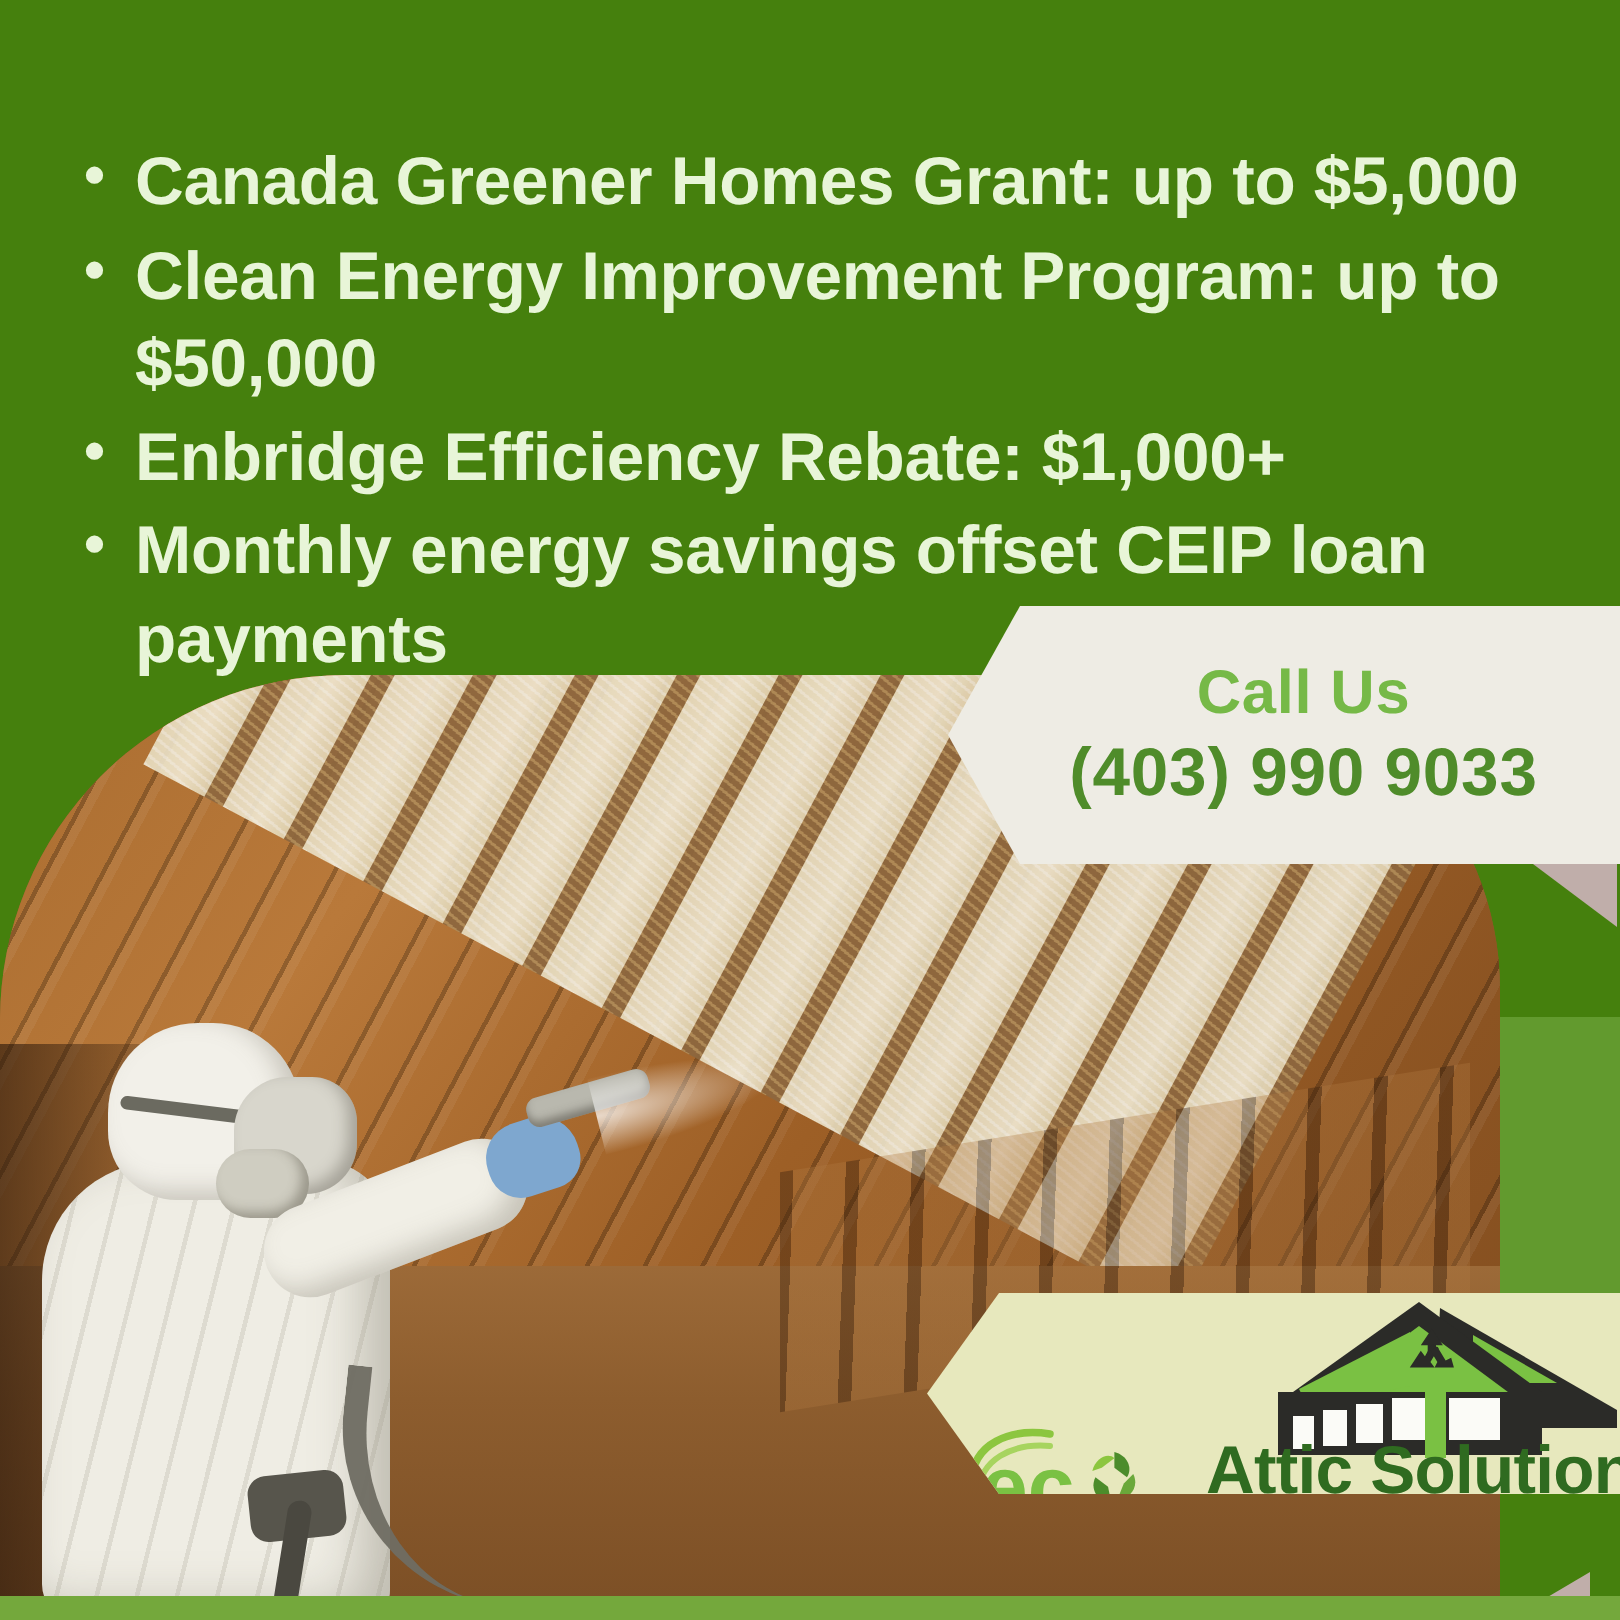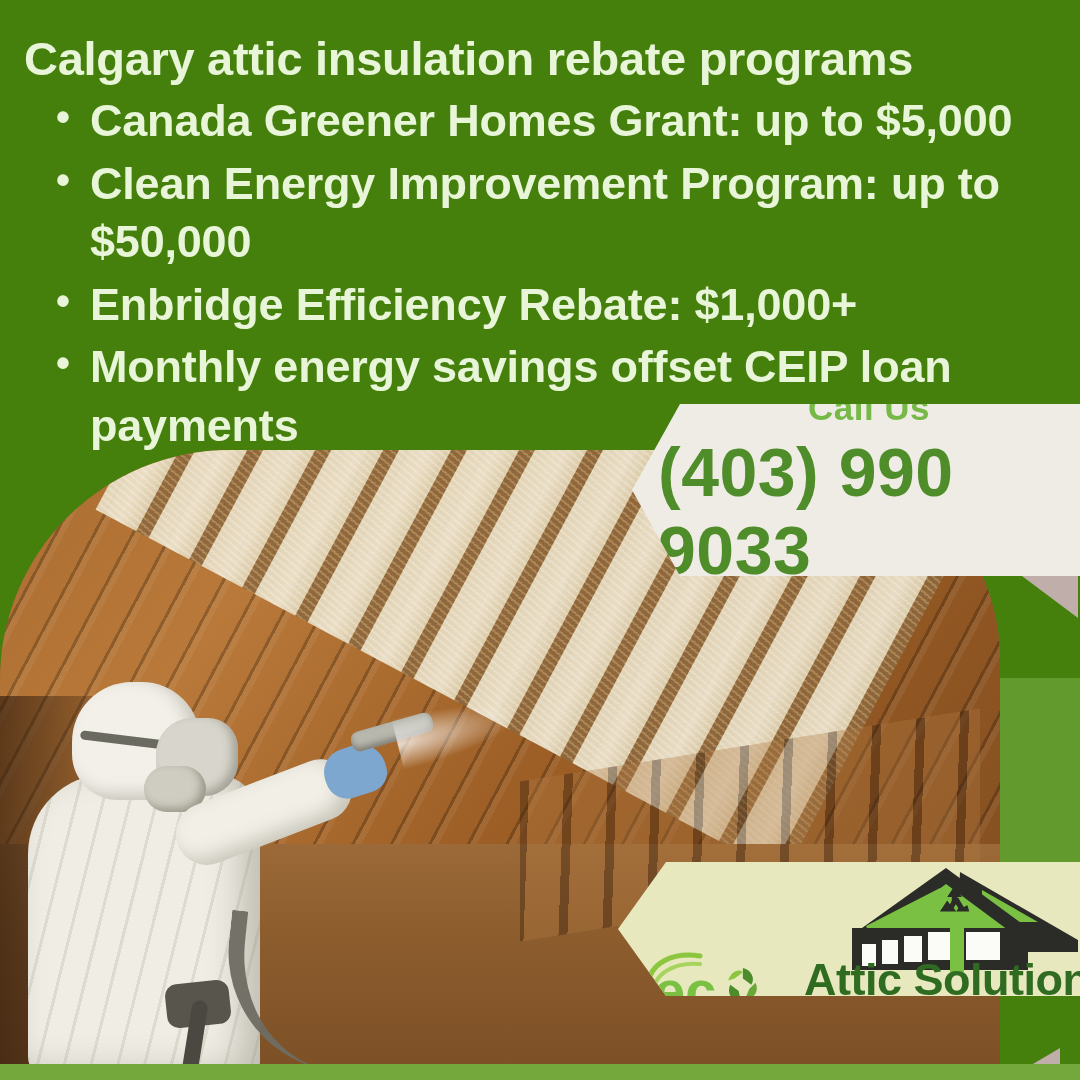--- a/index.html
+++ b/index.html
@@ -159,25 +159,25 @@
     position:absolute;
     -webkit-clip-path:polygon(48px 0, 100% 0, 100% 100%, 48px 100%, 0 50%);
     clip-path:polygon(48px 0, 100% 0, 100% 100%, 48px 100%, 0 50%);
     display:flex;flex-direction:column;align-items:center;justify-content:center;
   }
   .call-tag{
     left:632px;top:404px;width:448px;height:172px;
     background:#eeece4;
   }
   .call-label{
-    font-size:35px;font-weight:bold;color:#76b947;
+    font-size:41px;font-weight:bold;color:#76b947;
     letter-spacing:.5px;line-height:1.05;margin-left:26px;
   }
   .call-number{
-    font-size:68px;font-weight:bold;color:#4f8c2a;
+    font-size:45px;font-weight:bold;color:#4f8c2a;
     letter-spacing:.5px;line-height:1.15;margin-top:6px;margin-left:26px;
   }
   .logo-tag{
     left:618px;top:862px;width:462px;height:134px;
     background:#e7e8bd;
   }
 
   
   .fold{
     position:absolute;width:0;height:0;
@@ -264,21 +264,20 @@
         <div class="w-glove"></div>
         <div class="w-gun"></div>
         <div class="w-spray"></div>
         <div class="w-pack"></div>
         <div class="w-hose"></div>
         <div class="w-hose2"></div>
       </div>
     </div>
   </div>
 
-  <div class="headline">Calgary attic insulation rebate programs</div>
 
   <ul class="bullets">
     <li>Canada Greener Homes Grant: up to $5,000</li>
     <li>Clean Energy Improvement Program: up to $50,000</li>
     <li>Enbridge Efficiency Rebate: $1,000+</li>
     <li>Monthly energy savings offset CEIP loan payments</li>
   </ul>
 
   <div class="tag call-tag">
     <div class="call-label">Call Us</div>

